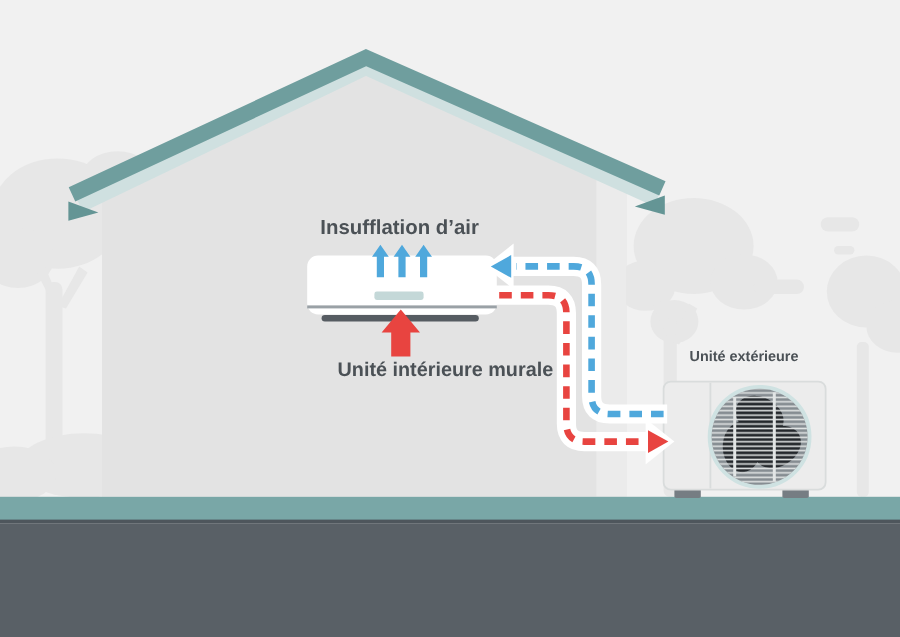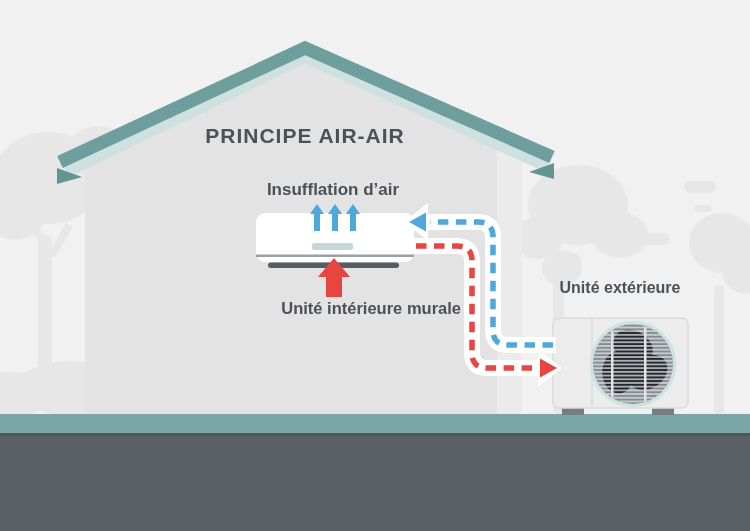--- a/index.html
+++ b/index.html
@@ -10,21 +10,21 @@
   }
   .stage{position:relative;width:750px;height:531px;}
   .stage > svg{position:absolute;left:0;top:0;}
   .label{
     position:absolute;font-weight:bold;color:var(--text,#4b5156);
     text-align:center;line-height:1.1;white-space:nowrap;
   }
   .title{left:175px;top:124px;width:260px;font-size:21px;letter-spacing:1px;}
   .insufflation{left:233px;top:181px;width:200px;font-size:17px;}
   .indoor{left:210px;top:299px;width:251px;font-size:16.5px;text-align:right;}
-  .outdoor{left:520px;top:279px;width:200px;font-size:16px;}
+  .outdoor{left:520px;top:291px;width:200px;font-size:12px;}
 </style>
 </head>
 <body>
 
 <div class="stage">
   <svg width="750" height="531" viewBox="0 0 750 531">
     <defs>
       <pattern id="grille" x="0" y="0" width="6" height="3.7" patternUnits="userSpaceOnUse">
         <rect x="0" y="1.2" width="6" height="1.3" fill="var(--grille_line,#e2e5e5)"></rect>
       </pattern>
@@ -122,17 +122,16 @@
       <path d="M413,246 H457 Q472,246 472,261 V353 Q472,368 487,368 H542" stroke="#ffffff" stroke-width="16"></path>
       <polygon points="404,222 428,203 428,241" fill="#ffffff"></polygon>
       <polygon points="562,368 538,349 538,387" fill="#ffffff"></polygon>
       <path d="M553,345 H508 Q493,345 493,330 V237 Q493,222 478,222 H430" stroke="var(--arrow_blue,#4fa8dc)" stroke-width="5.5" stroke-dasharray="10.5 7.5"></path>
       <path d="M416,246 H457 Q472,246 472,261 V353 Q472,368 487,368 H535" stroke="var(--arrow_red,#e84440)" stroke-width="5.5" stroke-dasharray="10.5 7.5"></path>
       <polygon points="409,222 426,212.5 426,231.5" fill="var(--arrow_blue,#4fa8dc)"></polygon>
       <polygon points="557,368 540,358.5 540,377.5" fill="var(--arrow_red,#e84440)"></polygon>
     </g>
   </svg>
 
-  <div class="label title">PRINCIPE AIR-AIR</div>
   <div class="label insufflation">Insufflation d’air</div>
   <div class="label indoor">Unité intérieure murale</div>
   <div class="label outdoor">Unité extérieure</div>
 </div>
 
 </body></html>

